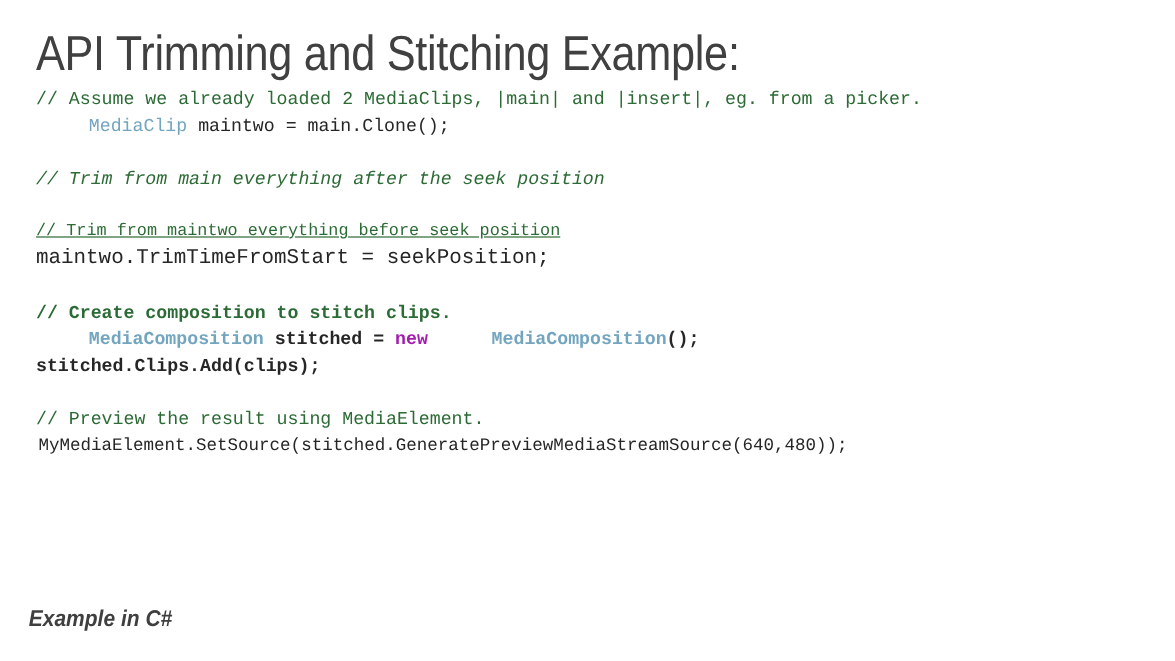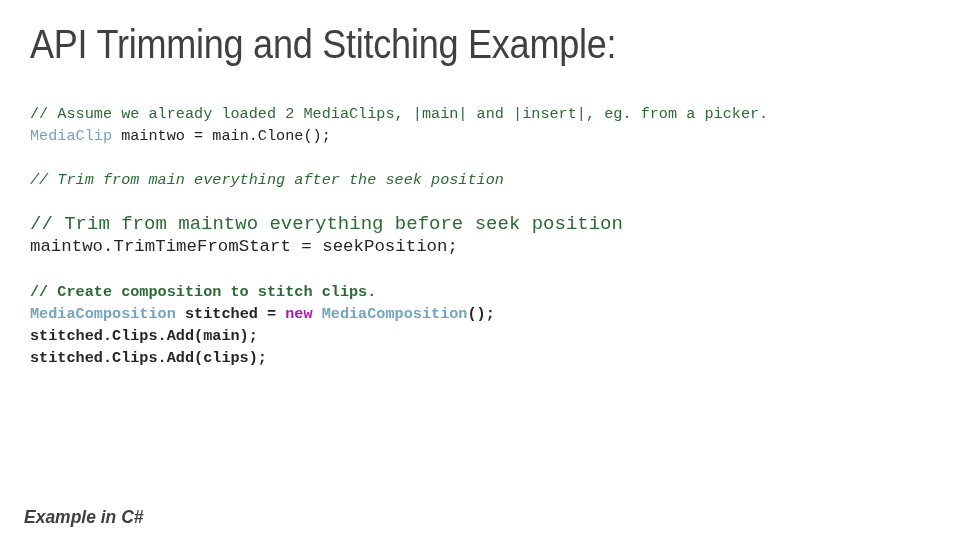--- a/index.html
+++ b/index.html
@@ -36,53 +36,53 @@
     color: #404040;
     transform: scaleX(0.88);
     transform-origin: left center;
     white-space: nowrap;
   }
 
   
   .code-area {
     position: absolute;
     left: 0px;
-    top: 103px;
+    top: 72px;
     width: 979px;
   }
 
   .code-block {
     padding: 0;
     margin: 0;
   }
 
   .code-line {
     font-family: "Liberation Mono", "DejaVu Sans Mono", monospace;
     white-space: pre;
     color: #262626;
     letter-spacing: 0px;
   }
 
   .comment { color: #2C6B35; }
-  .type    { color: #73A5BF; }
+  .type    { color: #73A5BF; margin-left: 44px; }
   .keyword { color: #a21caf; }
 
   
   .b1 { margin-left: 30px; }
   .b1 .ln1 { font-size: 15.2px; line-height: 22px; }
   .b1 .ln2 { font-size: 15.2px; line-height: 22px; }
 
   
   .b2 { margin-left: 30px; margin-top: 22px; }
   .b2 .ln1 { font-size: 15.2px; line-height: 22px; font-style: italic; }
   .b2 .ln2 { font-size: 17.4px; line-height: 24px; }
 
   
   .b3 { margin-left: 30px; margin-top: 22px; }
-  .b3 .ln1 { font-size: 19px; line-height: 22px; }
+  .b3 .ln1 { font-size: 14px; line-height: 22px; text-decoration: underline; }
   .b3 .ln2 { font-size: 17.4px; line-height: 24px; }
 
   
   .b4 { margin-left: 30px; margin-top: 22px; font-weight: bold; }
   .b4 .ln  { font-size: 15.2px; line-height: 22px; }
 
   
   .b5 { margin-left: 30px; margin-top: 22px; }
   .b5 .ln1 { font-size: 15.2px; line-height: 22px; }
   .b5 .ln2 { font-size: 14.6px; line-height: 24px; margin-left: 2px; }
@@ -122,22 +122,25 @@
     </div>
 
     <div class="code-block b3">
       <div class="code-line ln1 comment">// Trim from maintwo everything before seek position</div>
       <div class="code-line ln2">maintwo.TrimTimeFromStart = seekPosition;</div>
     </div>
 
     <div class="code-block b4">
       <div class="code-line ln comment">// Create composition to stitch clips.</div>
       <div class="code-line ln"><span class="type">MediaComposition</span><span> stitched = </span><span class="keyword">new</span><span class="type"> MediaComposition</span><span>();</span></div>
-      <div class="code-line ln">stitched.Clips.Add(main);</div>
       <div class="code-line ln">stitched.Clips.Add(clips);</div>
     </div>
 
+    <div class="code-block b5">
+      <div class="code-line ln1 comment">// Preview the result using MediaElement.</div>
+      <div class="code-line ln2">MyMediaElement.SetSource(stitched.GeneratePreviewMediaStreamSource(640,480));</div>
+    </div>
 
   </div>
 
   <div class="footer-caption">Example in C#</div>
 
 </div>
 
 </body></html>

